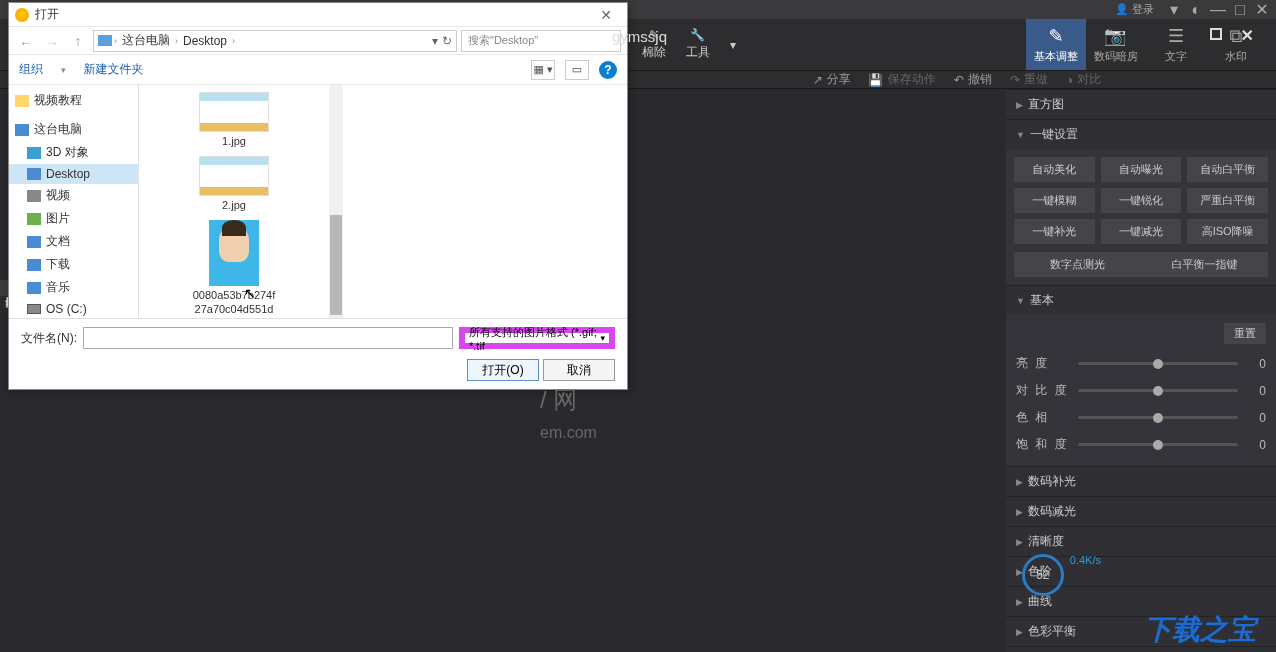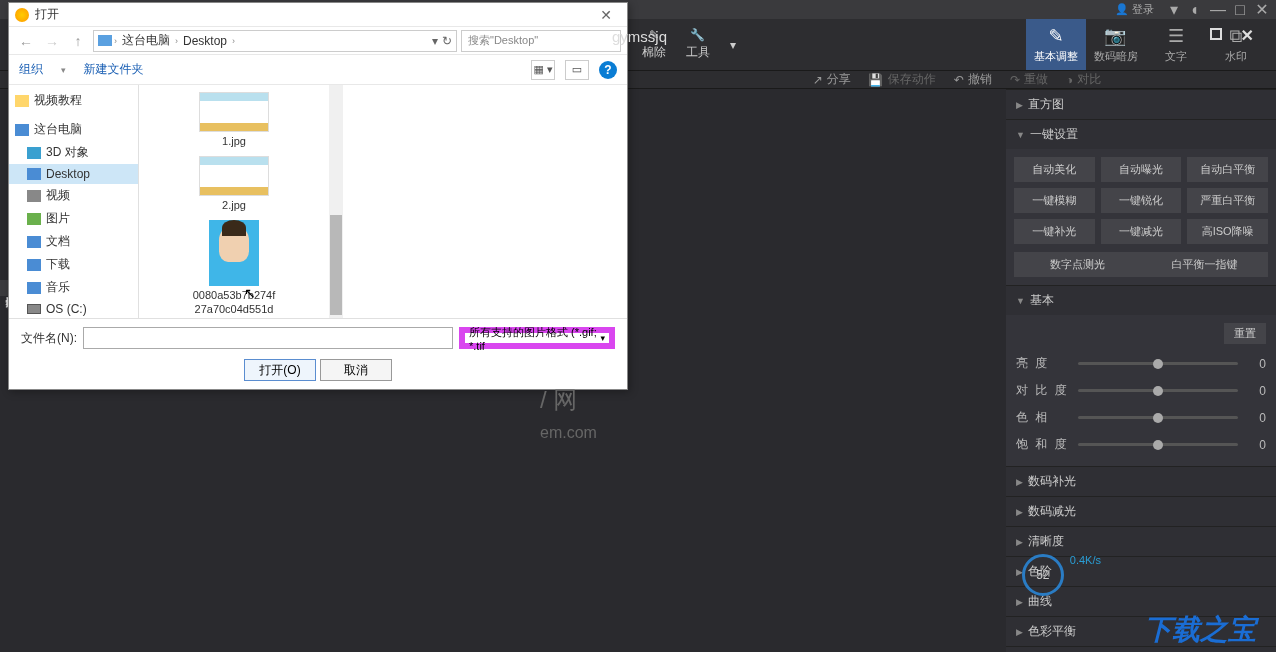--- a/index.html
+++ b/index.html
@@ -83,21 +83,21 @@
 .thumb-face::before { content:''; position:absolute; top:-6px; left:3px; width:24px; height:16px; background:#3a2a1a; border-radius: 50% 50% 0 0; }
 .file-name { font-size: 11px; color: #333; text-align: center; word-break: break-all; max-width: 84px; line-height: 1.2; }
 .file-scrollbar { width: 14px; background: #f0f0f0; position: relative; }
 .scroll-thumb { position: absolute; top: 130px; width: 12px; left: 1px; height: 100px; background: #b8b8b8; }
 .dlg-preview { flex: 1; display: flex; align-items: center; justify-content: center; color: #666; font-size: 12px; border-left: 1px solid #e8e8e8; }
 .dlg-footer { padding: 8px 12px; border-top: 1px solid #e0e0e0; }
 .footer-row1 { display: flex; align-items: center; gap: 6px; margin-bottom: 10px; }
 .fn-label { font-size: 12px; color: #333; }
 .fn-input { flex: 1; height: 22px; border: 1px solid #aaa; padding: 0 4px; }
 .fn-filter { width: 156px; height: 22px; border: 6px solid #d946ef; font-size: 11px; padding: 0 4px; display: flex; align-items: center; justify-content: space-between; }
-.footer-row2 { display: flex; justify-content: center; gap: 4px; }
+.footer-row2 { display: flex; justify-content: flex-end; gap: 4px; }
 .dlg-btn { width: 72px; height: 22px; border: 1px solid #999; background: #f5f5f5; font-size: 12px; }
 .dlg-btn.primary { border: 1px solid #5a8dd0; background: #eef5fc; }
 
 
 .watermark-text { position: absolute; top: 28px; left: 612px; color: #ddd; font-size: 15px; z-index: 100; }
 .watermark-center { position: absolute; top: 295px; left: 540px; color: #666; font-size: 24px; z-index: 1; }
 .watermark-dl { position: absolute; bottom: 3px; right: 20px; color: #1a6dd4; font-size: 28px; font-weight: bold; font-style: italic; z-index: 5; }
 .speed-badge { position: absolute; bottom: 56px; right: 175px; display: flex; gap: 6px; }
 .speed-circle { width: 42px; height: 42px; border: 3px solid #2a7cc4; border-radius: 50%; display: flex; align-items: center; justify-content: center; color: #ccc; font-size: 12px; }
 .speed-text { color: #2a9dd4; font-size: 11px; }

